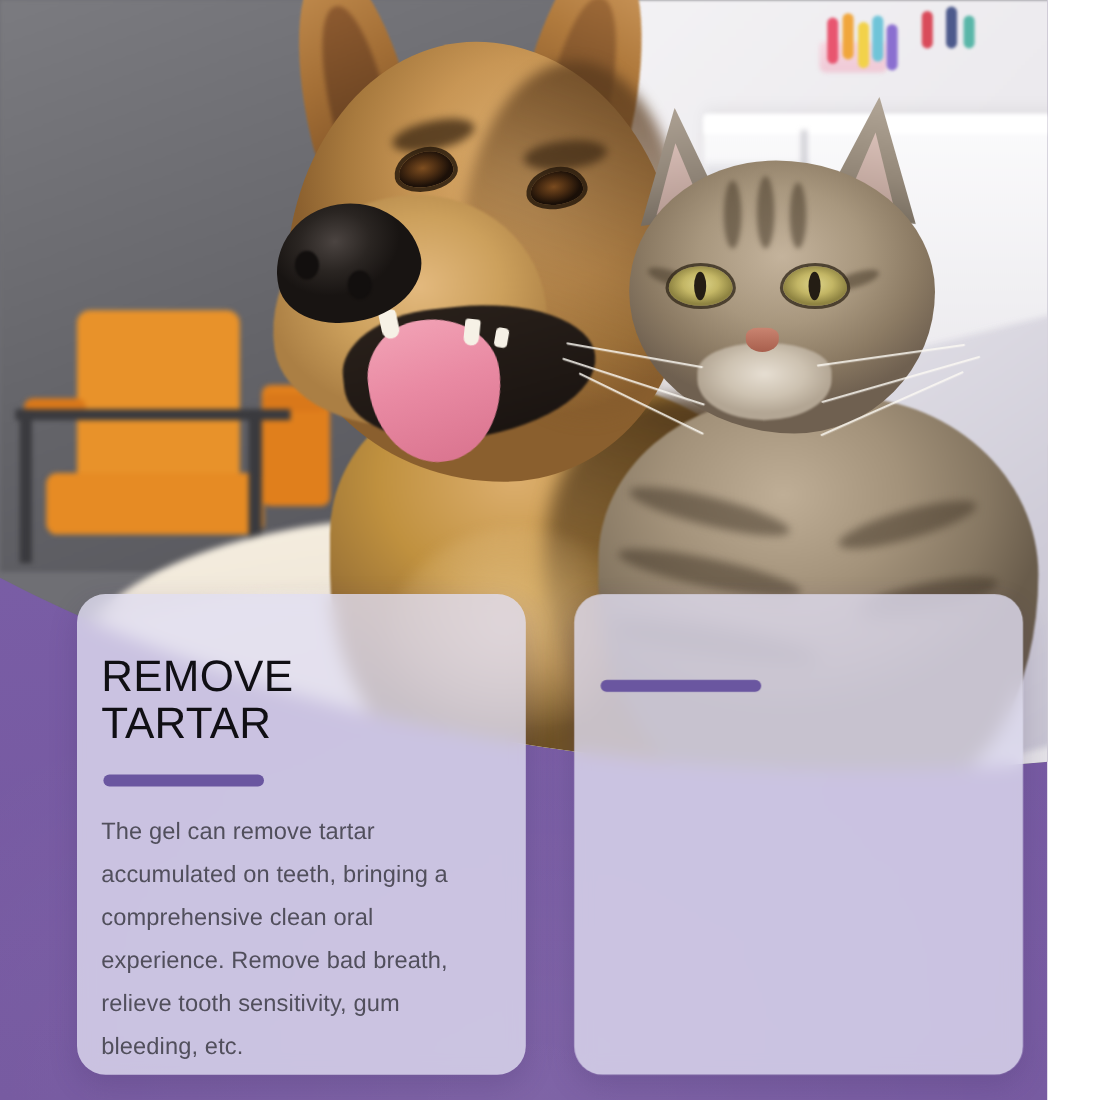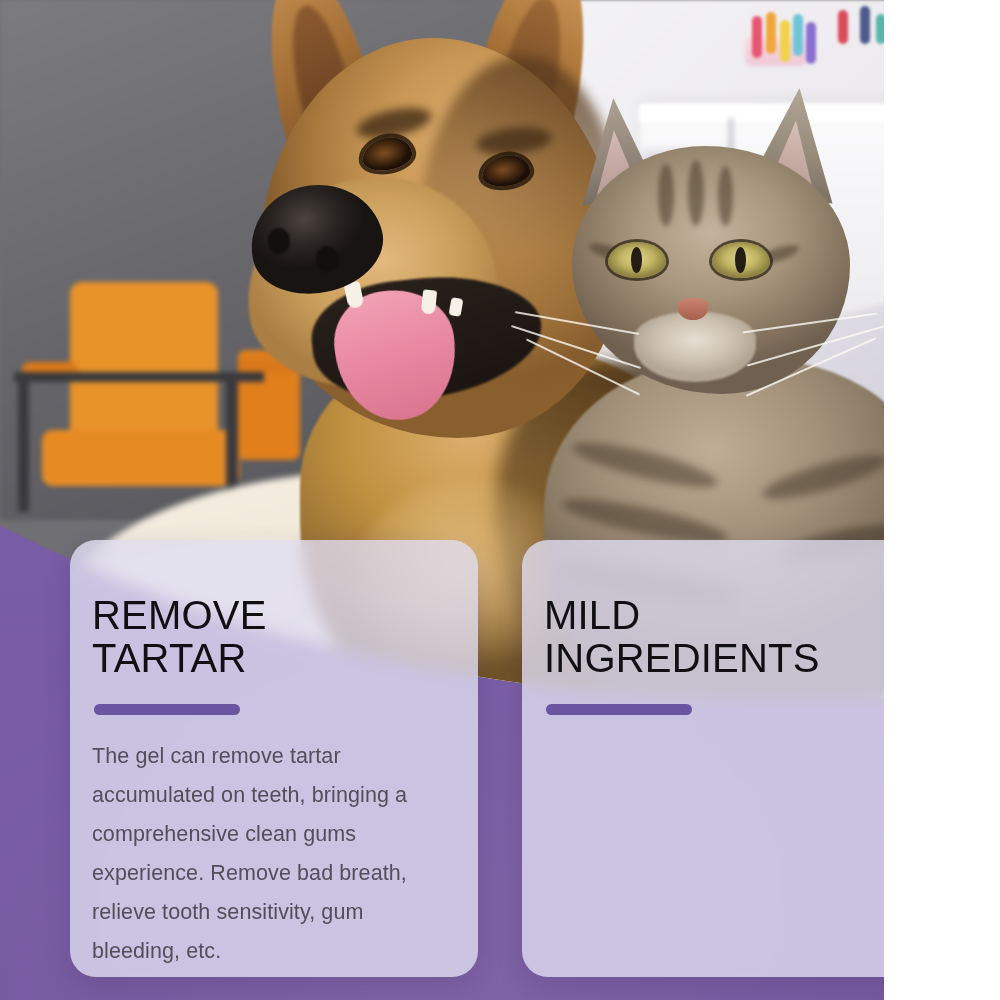--- a/index.html
+++ b/index.html
@@ -2,21 +2,21 @@
 <html><head>
 <meta charset="utf-8">
 <style>
   html, body {
     margin: 0;
     padding: 0;
     background: #ffffff;
   }
   #poster {
     position: relative;
-    width: 884px;
+    width: 952px;
     height: 1000px;
     overflow: hidden;
     background: #7b5fa7;
     font-family: "Liberation Sans", sans-serif;
   }
 
   
   .backdrop {
     position: absolute;
     inset: 0;
@@ -546,23 +546,21 @@
       <div class="photo-soften"></div>
     </div>
   </div>
 
   <div class="cards">
 
     <div class="card">
       <h2 class="card-title">REMOVE
 TARTAR</h2>
       <div class="card-rule"></div>
-      <p class="card-body">The gel can remove tartar accumulated on teeth, bringing a comprehensive clean gums experience. Remove bad breath, relieve tooth sensitivity, gum bleeding, etc.</p>
+      <p class="card-body">The gel can remove tartar accumulated on teeth, bringing a comprehensive clean oral experience. Remove bad breath, relieve tooth sensitivity, gum bleeding, etc.</p>
     </div>
 
     <div class="card">
-      <h2 class="card-title">MILD
-INGREDIENTS</h2>
       <div class="card-rule"></div>
     </div>
 
   </div>
 </div>
 
 </body></html>

